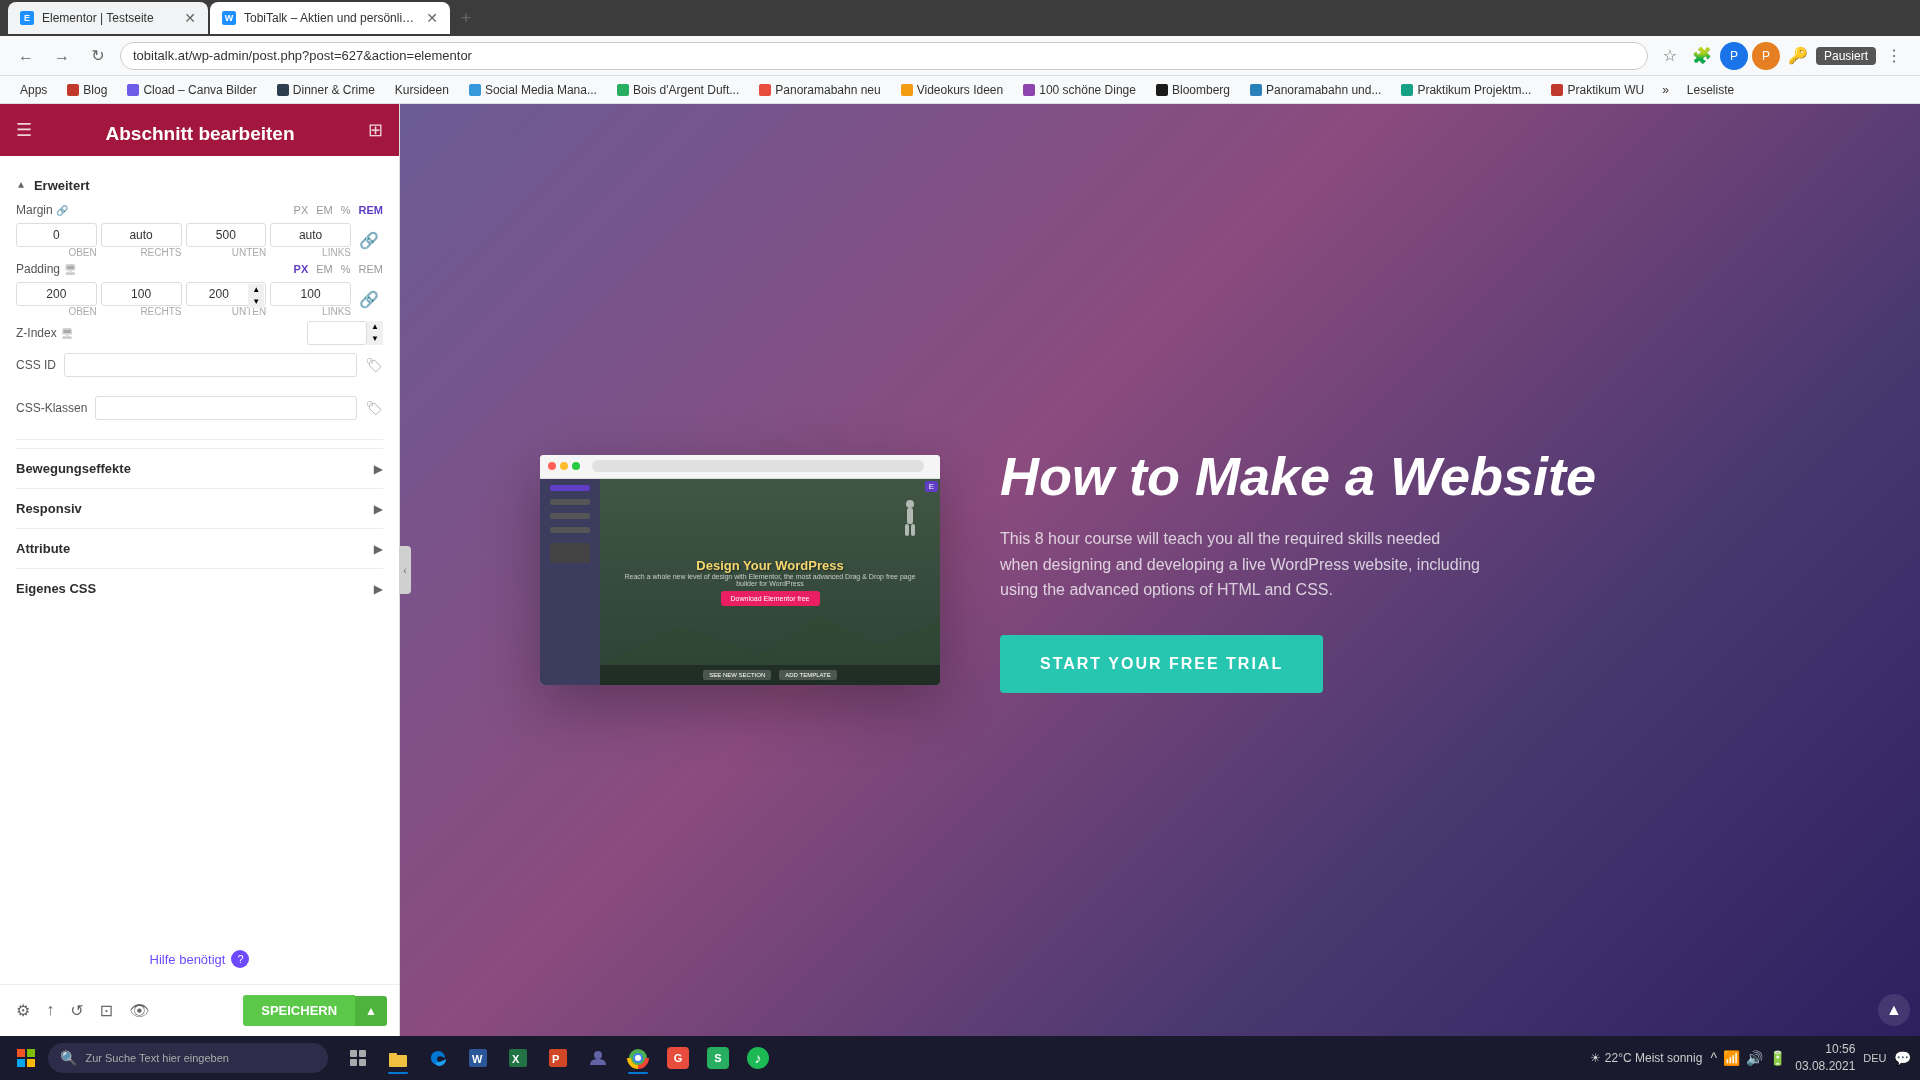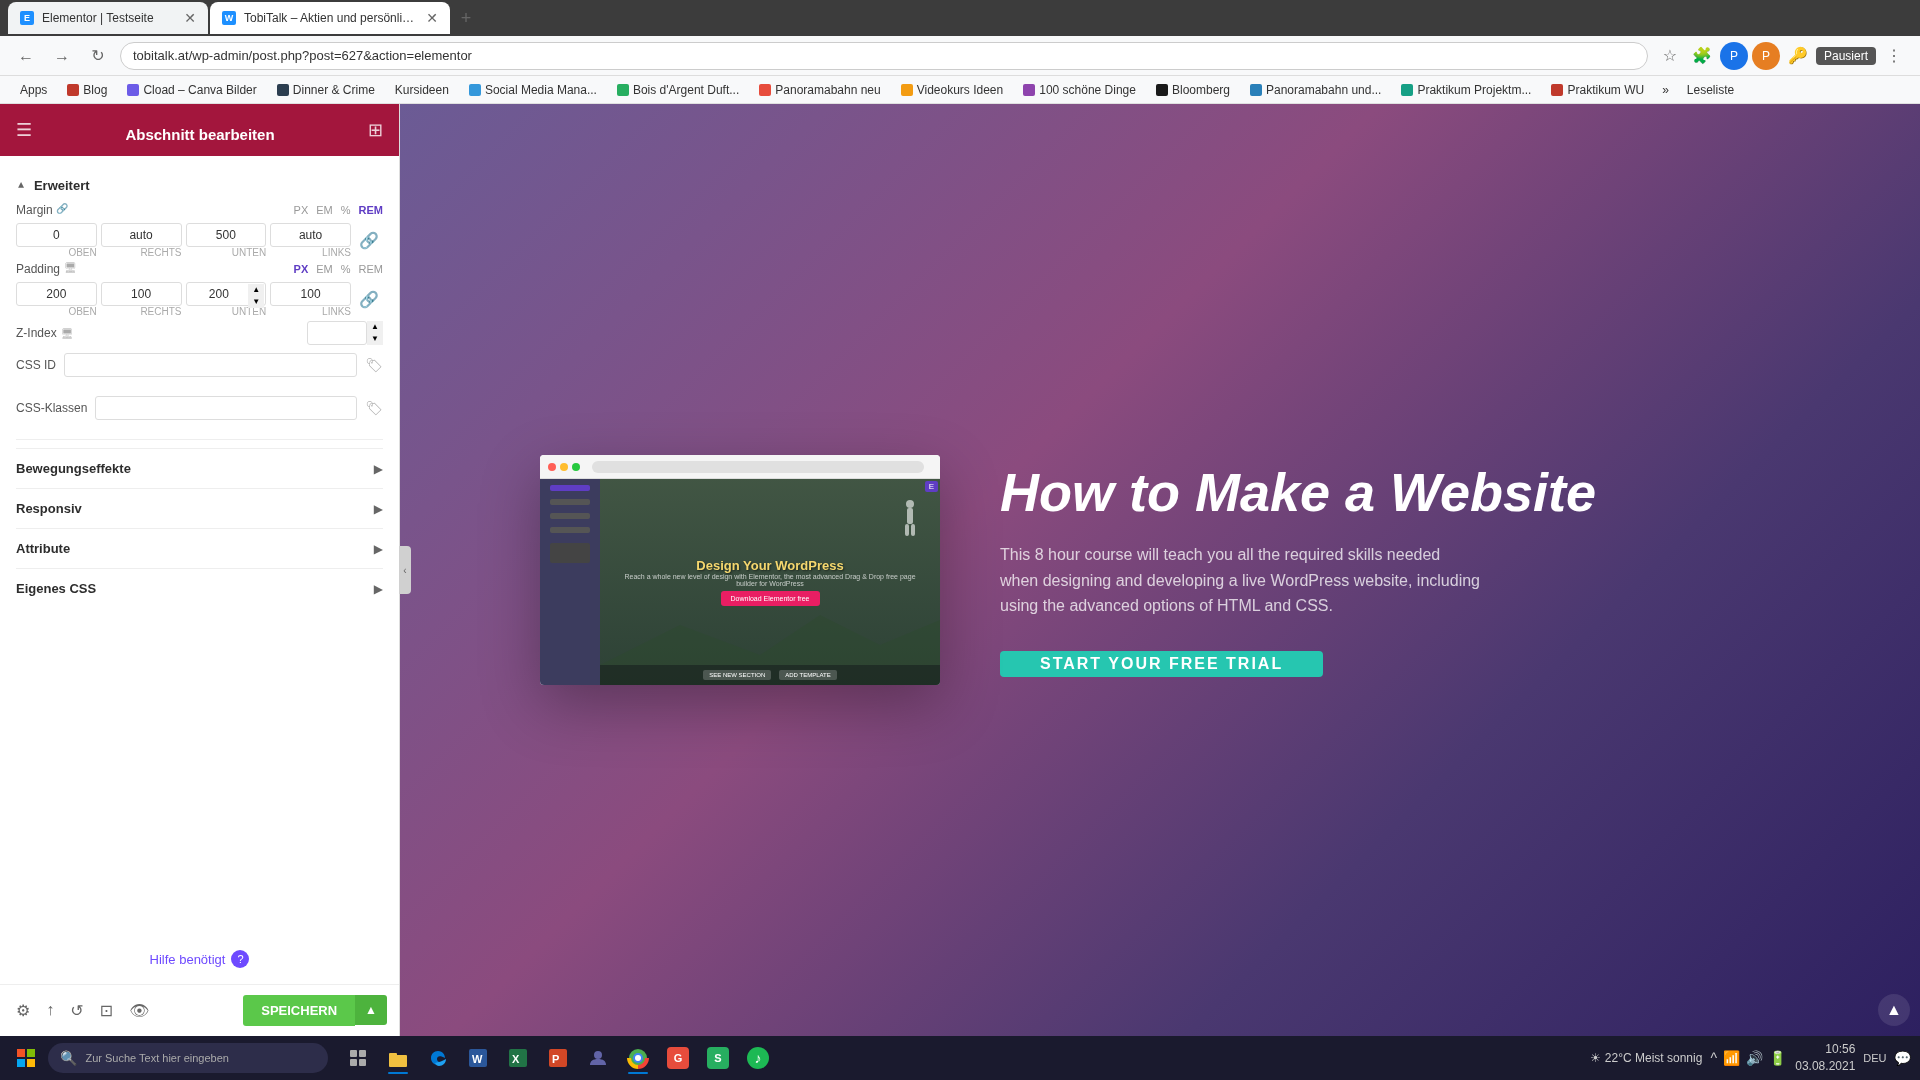--- a/index.html
+++ b/index.html
@@ -25,32 +25,32 @@
     .bookmark-item { display: flex; align-items: center; gap: 4px; padding: 2px 8px; border-radius: 4px; font-size: 12px; color: #333; cursor: pointer; white-space: nowrap; }
     .bookmark-favicon { width: 12px; height: 12px; background: #999; border-radius: 2px; }
     .more-bookmarks { color: #333; font-size: 12px; padding: 2px 6px; cursor: pointer; }
 
     
     .app-area { display: flex; flex: 1; overflow: hidden; }
 
     
     .sidebar { width: 400px; background: #fff; display: flex; flex-direction: column; border-right: 1px solid #ddd; flex-shrink: 0; }
     .sidebar-header { background: #a3163d; color: white; display: flex; align-items: center; justify-content: space-between; padding: 0 16px; height: 52px; flex-shrink: 0; }
-    .sidebar-title { font-size: 15px; font-weight: 600; margin-top: 8px; }
+    .sidebar-title { font-size: 19px; font-weight: 600; margin-top: 8px; }
     .sidebar-header-icons { display: flex; gap: 8px; }
     .header-icon { color: rgba(255,255,255,0.8); font-size: 18px; cursor: pointer; }
     .sidebar-content { flex: 1; overflow-y: auto; padding: 12px 16px; }
     .section-header { display: flex; align-items: center; gap: 8px; padding: 10px 0; cursor: pointer; }
     .section-header-label { font-size: 13px; font-weight: 600; color: #2d2d2d; }
     .chevron { font-size: 10px; color: #666; }
     .chevron.open { transform: rotate(180deg); }
 
     
     .control-row { display: flex; align-items: center; margin-bottom: 6px; gap: 4px; }
-    .control-label { font-size: 12px; color: #555; width: 60px; flex-shrink: 0; display: flex; align-items: flex-start; gap: 4px; }
+    .control-label { font-size: 12px; color: #555; width: 60px; flex-shrink: 0; display: flex; align-items: center; gap: 4px; }
     .unit-tabs { display: flex; gap: 8px; margin-left: auto; }
     .unit-tab { font-size: 11px; color: #999; cursor: pointer; }
     .unit-tab.active { color: #5f3dc4; font-weight: 600; }
     .four-inputs-with-link { display: flex; align-items: center; gap: 4px; margin-bottom: 4px; }
     .four-inputs-inner { display: grid; grid-template-columns: 1fr 1fr 1fr 1fr; gap: 4px; flex: 1; }
     .input-num { width: 100%; border: 1px solid #ddd; border-radius: 3px; padding: 4px 6px; font-size: 12px; text-align: center; color: #333; }
     .input-label { font-size: 10px; color: #aaa; text-align: right; display: block; }
     .link-icon { color: #aaa; font-size: 16px; cursor: pointer; flex-shrink: 0; width: 28px; text-align: center; }
     .z-index-row { display: flex; align-items: center; margin-bottom: 8px; }
     .z-index-label { font-size: 12px; color: #555; display: flex; align-items: center; gap: 4px; }
@@ -68,21 +68,21 @@
     .collapsed-section-header { display: flex; align-items: center; justify-content: space-between; padding: 12px 0; cursor: pointer; }
     .collapsed-section-label { font-size: 13px; font-weight: 600; color: #2d2d2d; }
     .section-chevron { color: #666; font-size: 12px; }
 
     .help-section { display: flex; align-items: center; justify-content: center; gap: 6px; padding: 16px; color: #6e4aff; font-size: 13px; cursor: pointer; margin-top: auto; }
 
     
     .sidebar-footer { border-top: 1px solid #eee; padding: 10px 12px; display: flex; align-items: center; justify-content: space-between; flex-shrink: 0; }
     .footer-icons { display: flex; gap: 8px; }
     .footer-icon { color: #666; font-size: 16px; cursor: pointer; padding: 4px; }
-    .save-btn-group { display: flex; align-items: flex-start; }
+    .save-btn-group { display: flex; align-items: center; }
     .save-btn { background: #5bc84a; color: white; border: none; padding: 8px 18px; border-radius: 3px 0 0 3px; font-size: 13px; font-weight: 600; cursor: pointer; }
     .save-arrow { background: #4db33d; color: white; border: none; padding: 8px 10px; border-radius: 0 3px 3px 0; font-size: 12px; cursor: pointer; }
 
     
     .collapse-handle { position: absolute; right: -12px; top: 50%; transform: translateY(-50%); width: 12px; height: 48px; background: #d0d0d0; border-radius: 0 4px 4px 0; display: flex; align-items: center; justify-content: center; cursor: pointer; z-index: 10; font-size: 10px; color: #666; }
 
     
     .preview-area { flex: 1; position: relative; overflow: hidden; background: linear-gradient(135deg, #6b5b95 0%, #8b4b7e 40%, #4a3870 70%, #2d2060 100%); }
 
     
@@ -102,21 +102,21 @@
     .mockup-text { color: #f5d76e; font-size: 13px; font-weight: bold; position: relative; z-index: 1; text-shadow: 1px 1px 2px rgba(0,0,0,0.5); }
     .mockup-sub { color: rgba(255,255,255,0.7); font-size: 7px; position: relative; z-index: 1; text-align: center; padding: 0 8px; }
     .mockup-btn { background: #e91e63; color: white; border: none; border-radius: 3px; padding: 4px 10px; font-size: 7px; position: relative; z-index: 1; margin-top: 4px; }
     .mockup-bottom { position: absolute; bottom: 0; left: 0; right: 0; height: 20px; background: rgba(0,0,0,0.3); display: flex; align-items: center; justify-content: center; gap: 8px; }
     .mockup-small-btn { background: rgba(255,255,255,0.2); color: white; font-size: 6px; padding: 2px 6px; border-radius: 2px; }
     .e-label { position: absolute; top: 2px; right: 2px; background: #5f3dc4; color: white; font-size: 8px; padding: 1px 4px; border-radius: 2px; }
 
     .hero-text { color: white; flex: 1; }
     .hero-title { font-size: 54px; font-weight: 900; line-height: 1.1; color: #fff; margin-bottom: 20px; font-style: italic; }
     .hero-description { font-size: 16px; color: rgba(255,255,255,0.75); line-height: 1.6; margin-bottom: 32px; max-width: 480px; }
-    .hero-cta { background: #26c6b0; color: white; border: none; padding: 4px 40px; font-size: 16px; font-weight: 700; letter-spacing: 2px; border-radius: 4px; cursor: pointer; text-transform: uppercase; }
+    .hero-cta { background: #26c6b0; color: white; border: none; padding: 20px 40px; font-size: 16px; font-weight: 700; letter-spacing: 2px; border-radius: 4px; cursor: pointer; text-transform: uppercase; }
 
     
     .scroll-hint { position: absolute; bottom: 10px; right: 10px; background: rgba(255,255,255,0.1); color: white; width: 32px; height: 32px; border-radius: 50%; display: flex; align-items: center; justify-content: center; font-size: 16px; cursor: pointer; }
 
     
     .taskbar { height: 44px; background: #1a1a2e; display: flex; align-items: center; padding: 0 8px; gap: 4px; flex-shrink: 0; position: relative; z-index: 100; }
     .start-btn { width: 36px; height: 36px; display: flex; align-items: center; justify-content: center; cursor: pointer; }
     .taskbar-search { flex: 0 0 280px; height: 30px; background: #2d2d4a; border-radius: 15px; display: flex; align-items: center; padding: 0 12px; gap: 8px; }
     .taskbar-search-icon { color: #aaa; font-size: 14px; }
     .taskbar-search-text { color: #aaa; font-size: 11px; }

